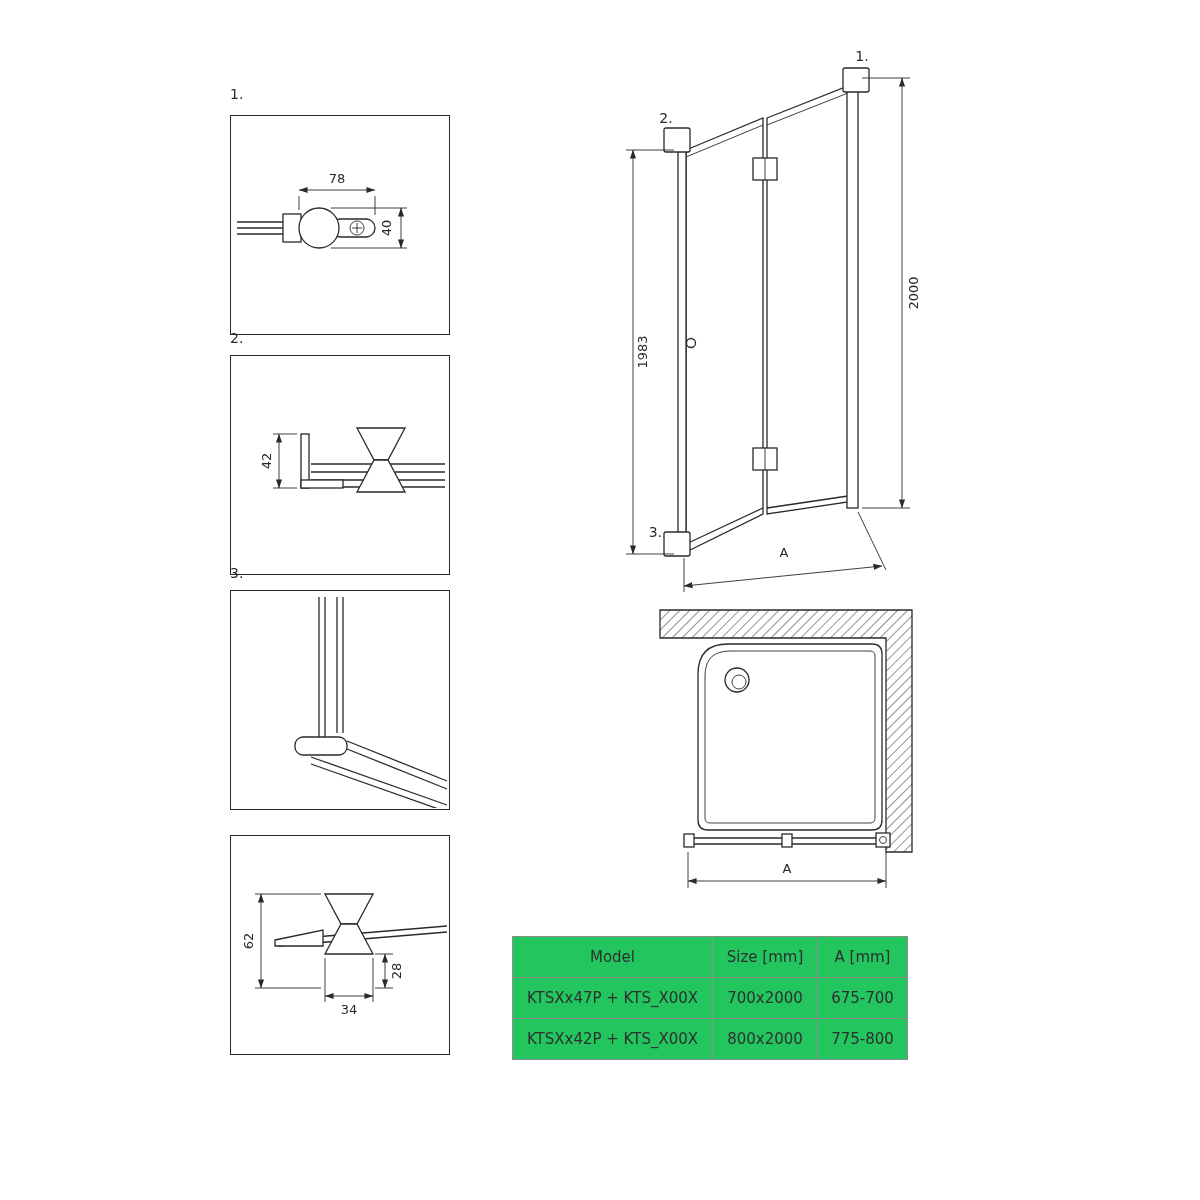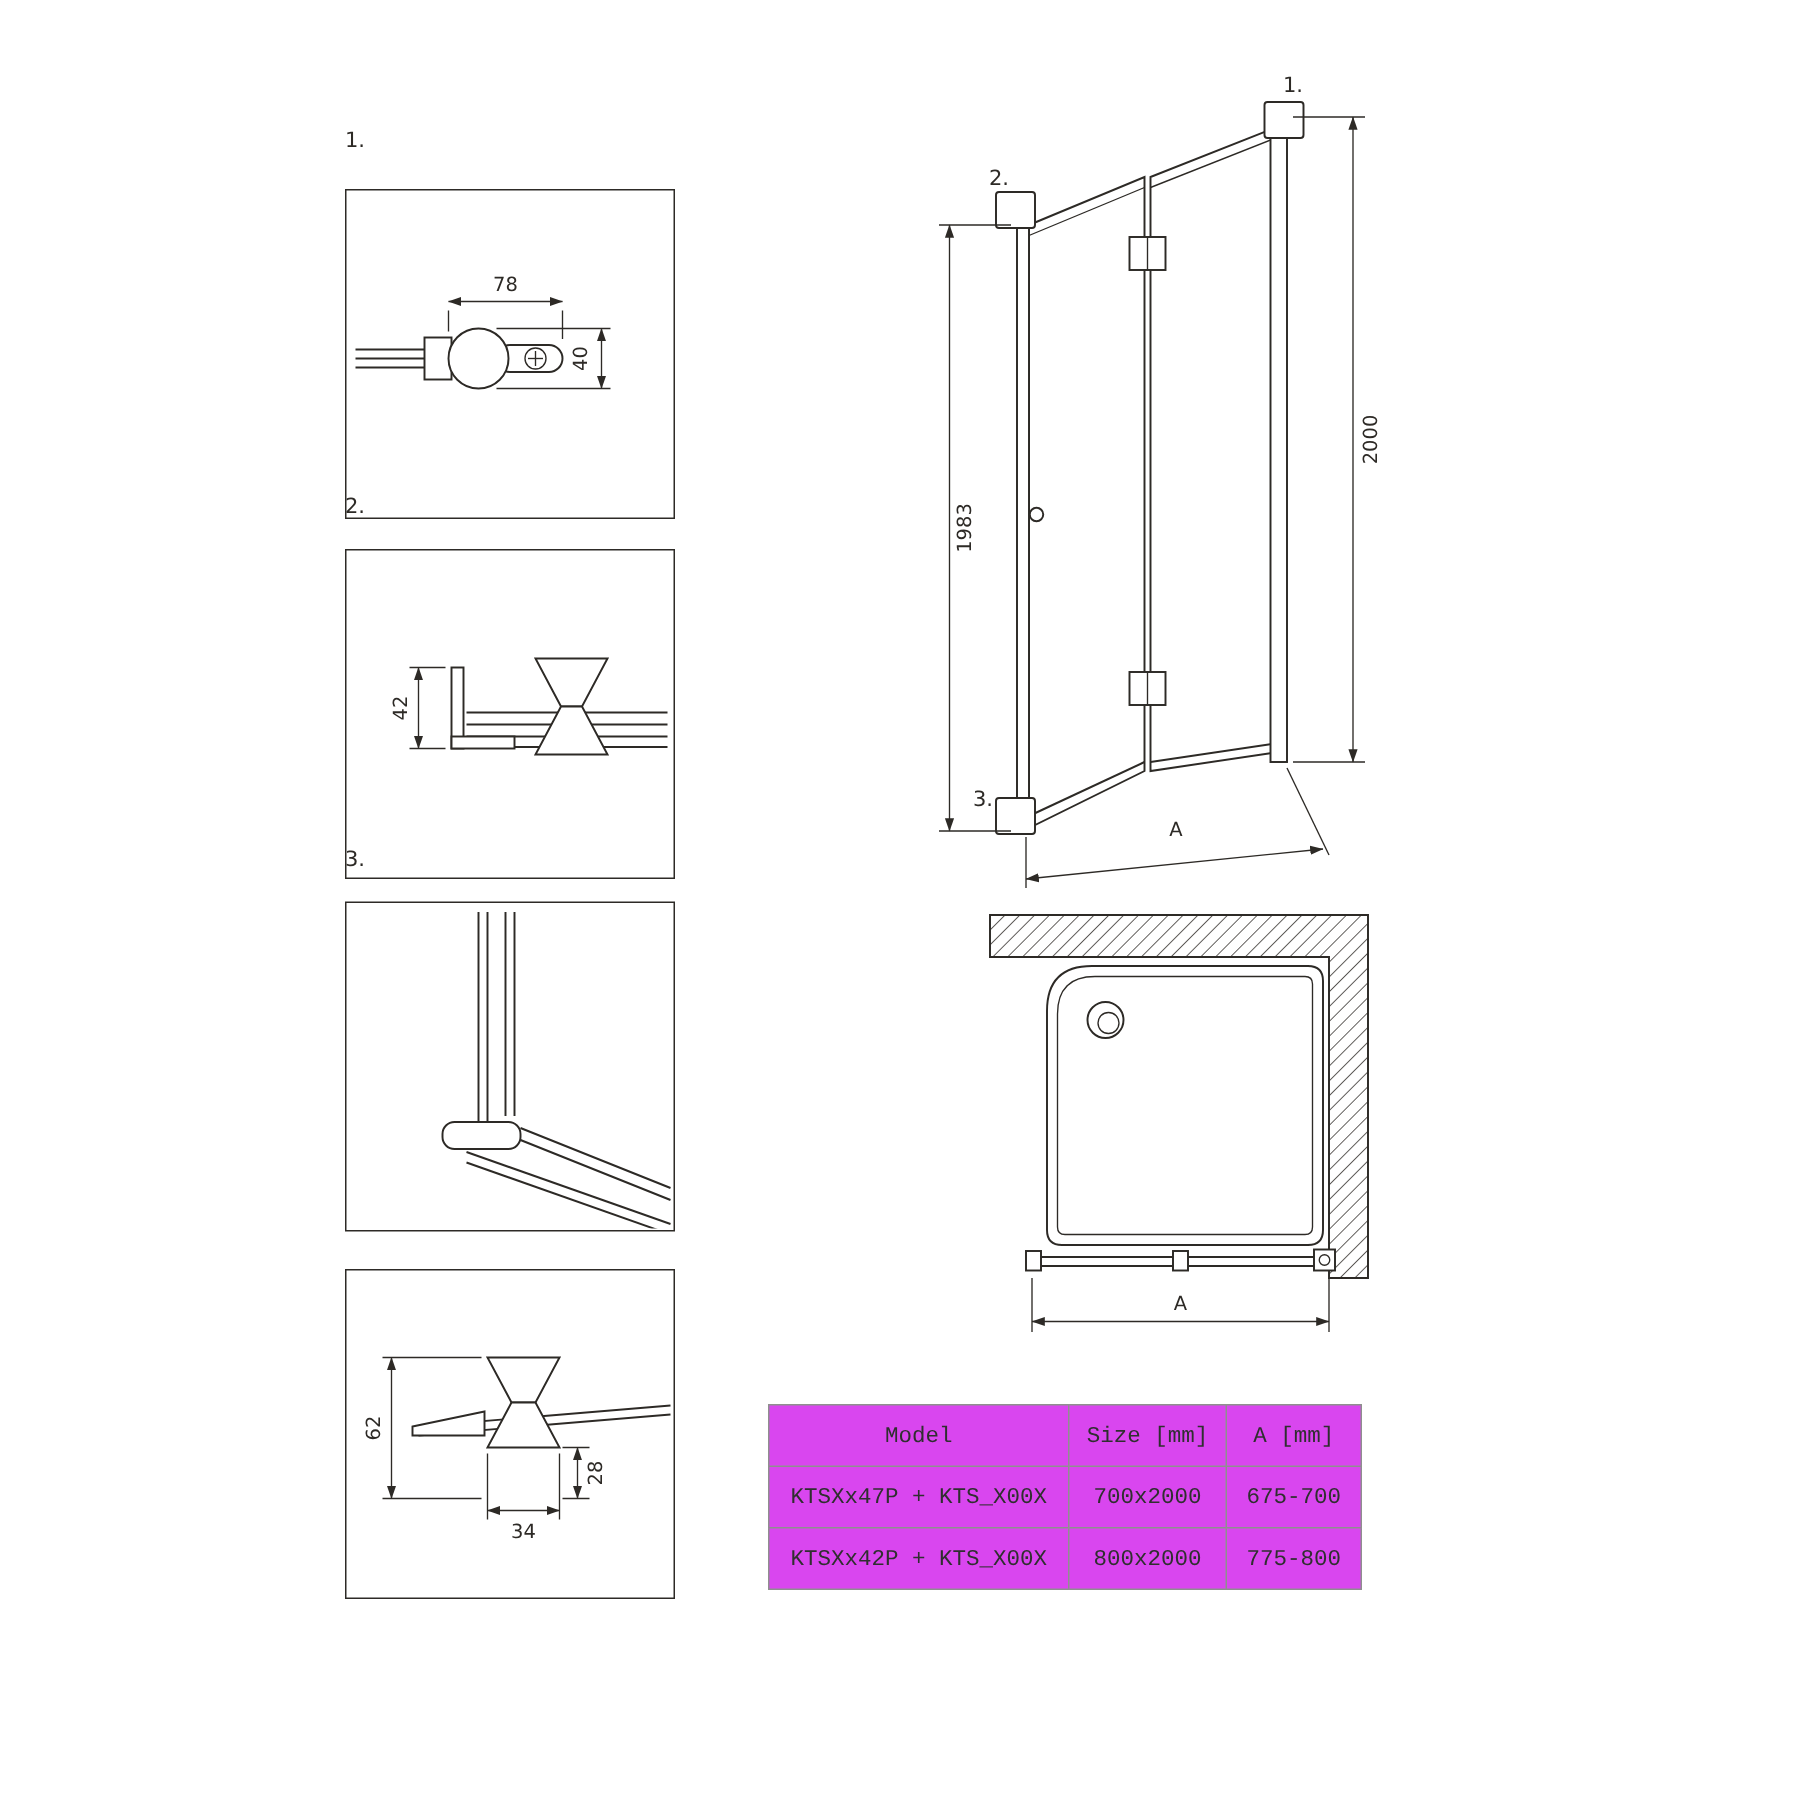--- a/index.html
+++ b/index.html
@@ -1,28 +1,28 @@
 <!DOCTYPE html>
 <html><head>
 <meta charset="utf-8">
 <style>
   html,body{margin:0;padding:0;background:#ffffff;}
   .canvas{position:relative;width:1200px;height:1200px;background:#ffffff;
           font-family:"DejaVu Sans", sans-serif;color:#2d2a26;overflow:hidden;}
   .abs{position:absolute;}
-  .detail-box{width:220px;height:220px;border:1.5px solid #2d2a26;background:#fff;box-sizing:border-box;margin-top:11px;}
+  .detail-box{width:220px;height:220px;border:1.5px solid #2d2a26;background:#fff;box-sizing:border-box;}
   .detail-label{font-size:14px;color:#2d2a26;}
   svg text{font-family:"DejaVu Sans", sans-serif;font-size:13px;fill:#2d2a26;}
   svg text.callout{font-size:14px;}
   .s{stroke:#2d2a26;stroke-width:1.3;fill:none;stroke-linecap:butt;}
   .sw{stroke:#2d2a26;stroke-width:1.3;fill:#ffffff;}
   .thin{stroke:#2d2a26;stroke-width:0.9;fill:none;}
   .dim{stroke:#2d2a26;stroke-width:0.9;fill:none;}
   .arrow{fill:#2d2a26;}
-  table.spec{border-collapse:collapse;table-layout:fixed;background:#d946ef;font-family:Liberation Mono, monospace;}
+  table.spec{border-collapse:collapse;table-layout:fixed;background:#22c55e;}
   table.spec th,table.spec td{border:1px solid #8f8f8f;height:40px;text-align:center;
       vertical-align:middle;font-size:15px;font-weight:400;color:#2f2f2f;padding:0 4px;}
 </style>
 </head>
 <body>
 
 <div class="canvas">
 
   <div class="abs detail-label" style="left:230px;top:86px;">1.</div>
   <div class="abs detail-box" style="left:230px;top:115px;">

